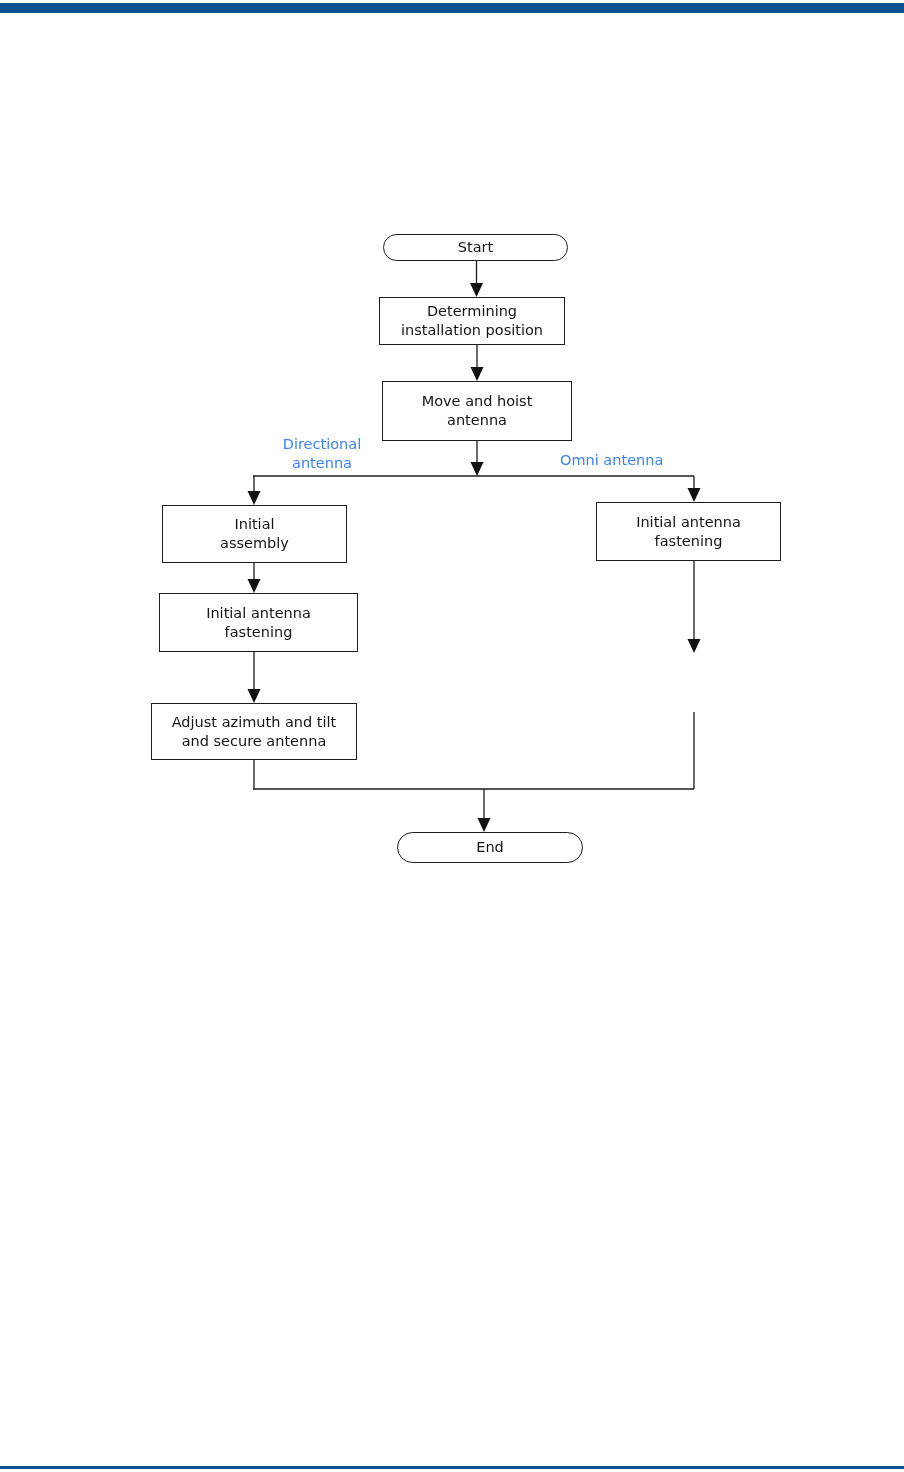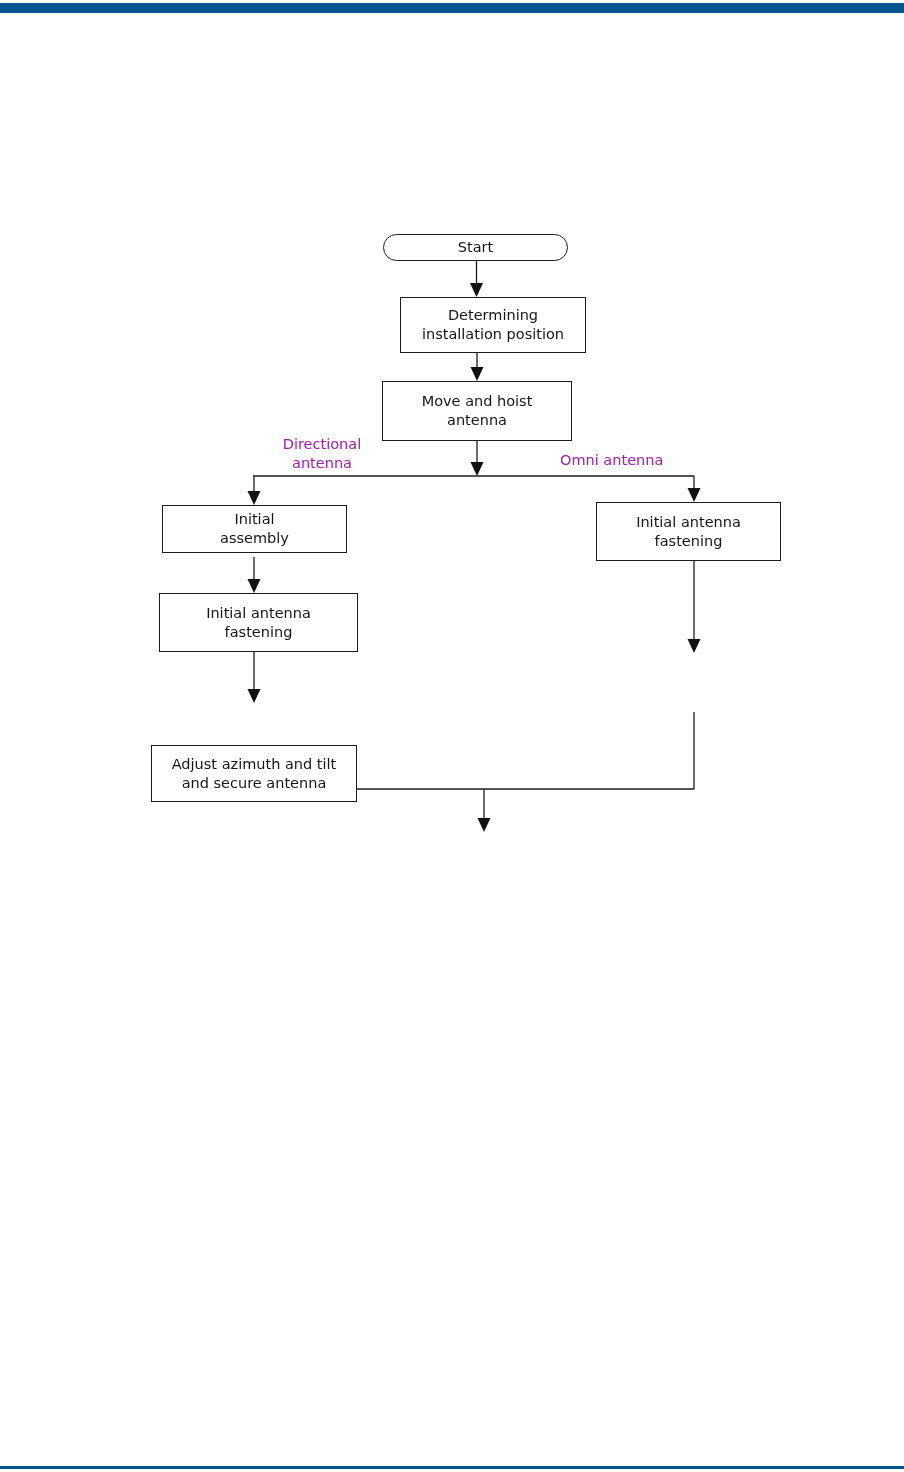--- a/index.html
+++ b/index.html
@@ -35,32 +35,32 @@
     align-items: center;
     justify-content: center;
     text-align: center;
     font-size: 14.5px;
     line-height: 19px;
     color: #151515;
     white-space: pre-line;
   }
   .terminator-start { left:383px; top:234px; width:185px; height:27px; border-radius:13.5px; }
   .terminator-end   { left:397px; top:832px; width:186px; height:31px; border-radius:15.5px; }
-  .box-determine    { left:400px; top:297px; width:186px; height:56px; }
+  .box-determine    { left:379px; top:297px; width:186px; height:48px; }
   .box-move         { left:382px; top:381px; width:190px; height:60px; }
-  .box-assembly     { left:162px; top:505px; width:185px; height:48px; }
+  .box-assembly     { left:162px; top:505px; width:185px; height:58px; }
   .box-fasten-left  { left:159px; top:593px; width:199px; height:59px; }
-  .box-azimuth      { left:151px; top:745px; width:206px; height:57px; }
+  .box-azimuth      { left:151px; top:703px; width:206px; height:57px; }
   .box-fasten-right { left:596px; top:502px; width:185px; height:59px; }
   .box-vertical     { left:594px; top:653px; width:187px; height:59px; }
   .branch-label {
     position: absolute;
     font-size: 14.5px;
     line-height: 19px;
-    color: #a21caf;
+    color: #3b82f6;
     text-align: center;
     white-space: pre-line;
   }
   .label-directional { left:252px; top:435px; width:140px; }
   .label-omni        { left:560px; top:451px; width:130px; text-align:left; }
   svg line { stroke:#1c1c1c; stroke-width:1.3; }
   svg polygon { fill:#111111; stroke:none; }
 </style>
 </head>
 <body>
@@ -126,16 +126,17 @@
   <div class="node box-fasten-left">Initial antenna
 fastening</div>
 
   <div class="node box-azimuth">Adjust azimuth and tilt
 and secure antenna</div>
 
   <div class="node box-fasten-right">Initial antenna
 fastening</div>
 
 
+  <div class="node terminator-end">End</div>
 
   <div class="bottom-rule" style="background: rgb(6, 83, 142);"></div>
 
 </div>
 
 </body></html>

